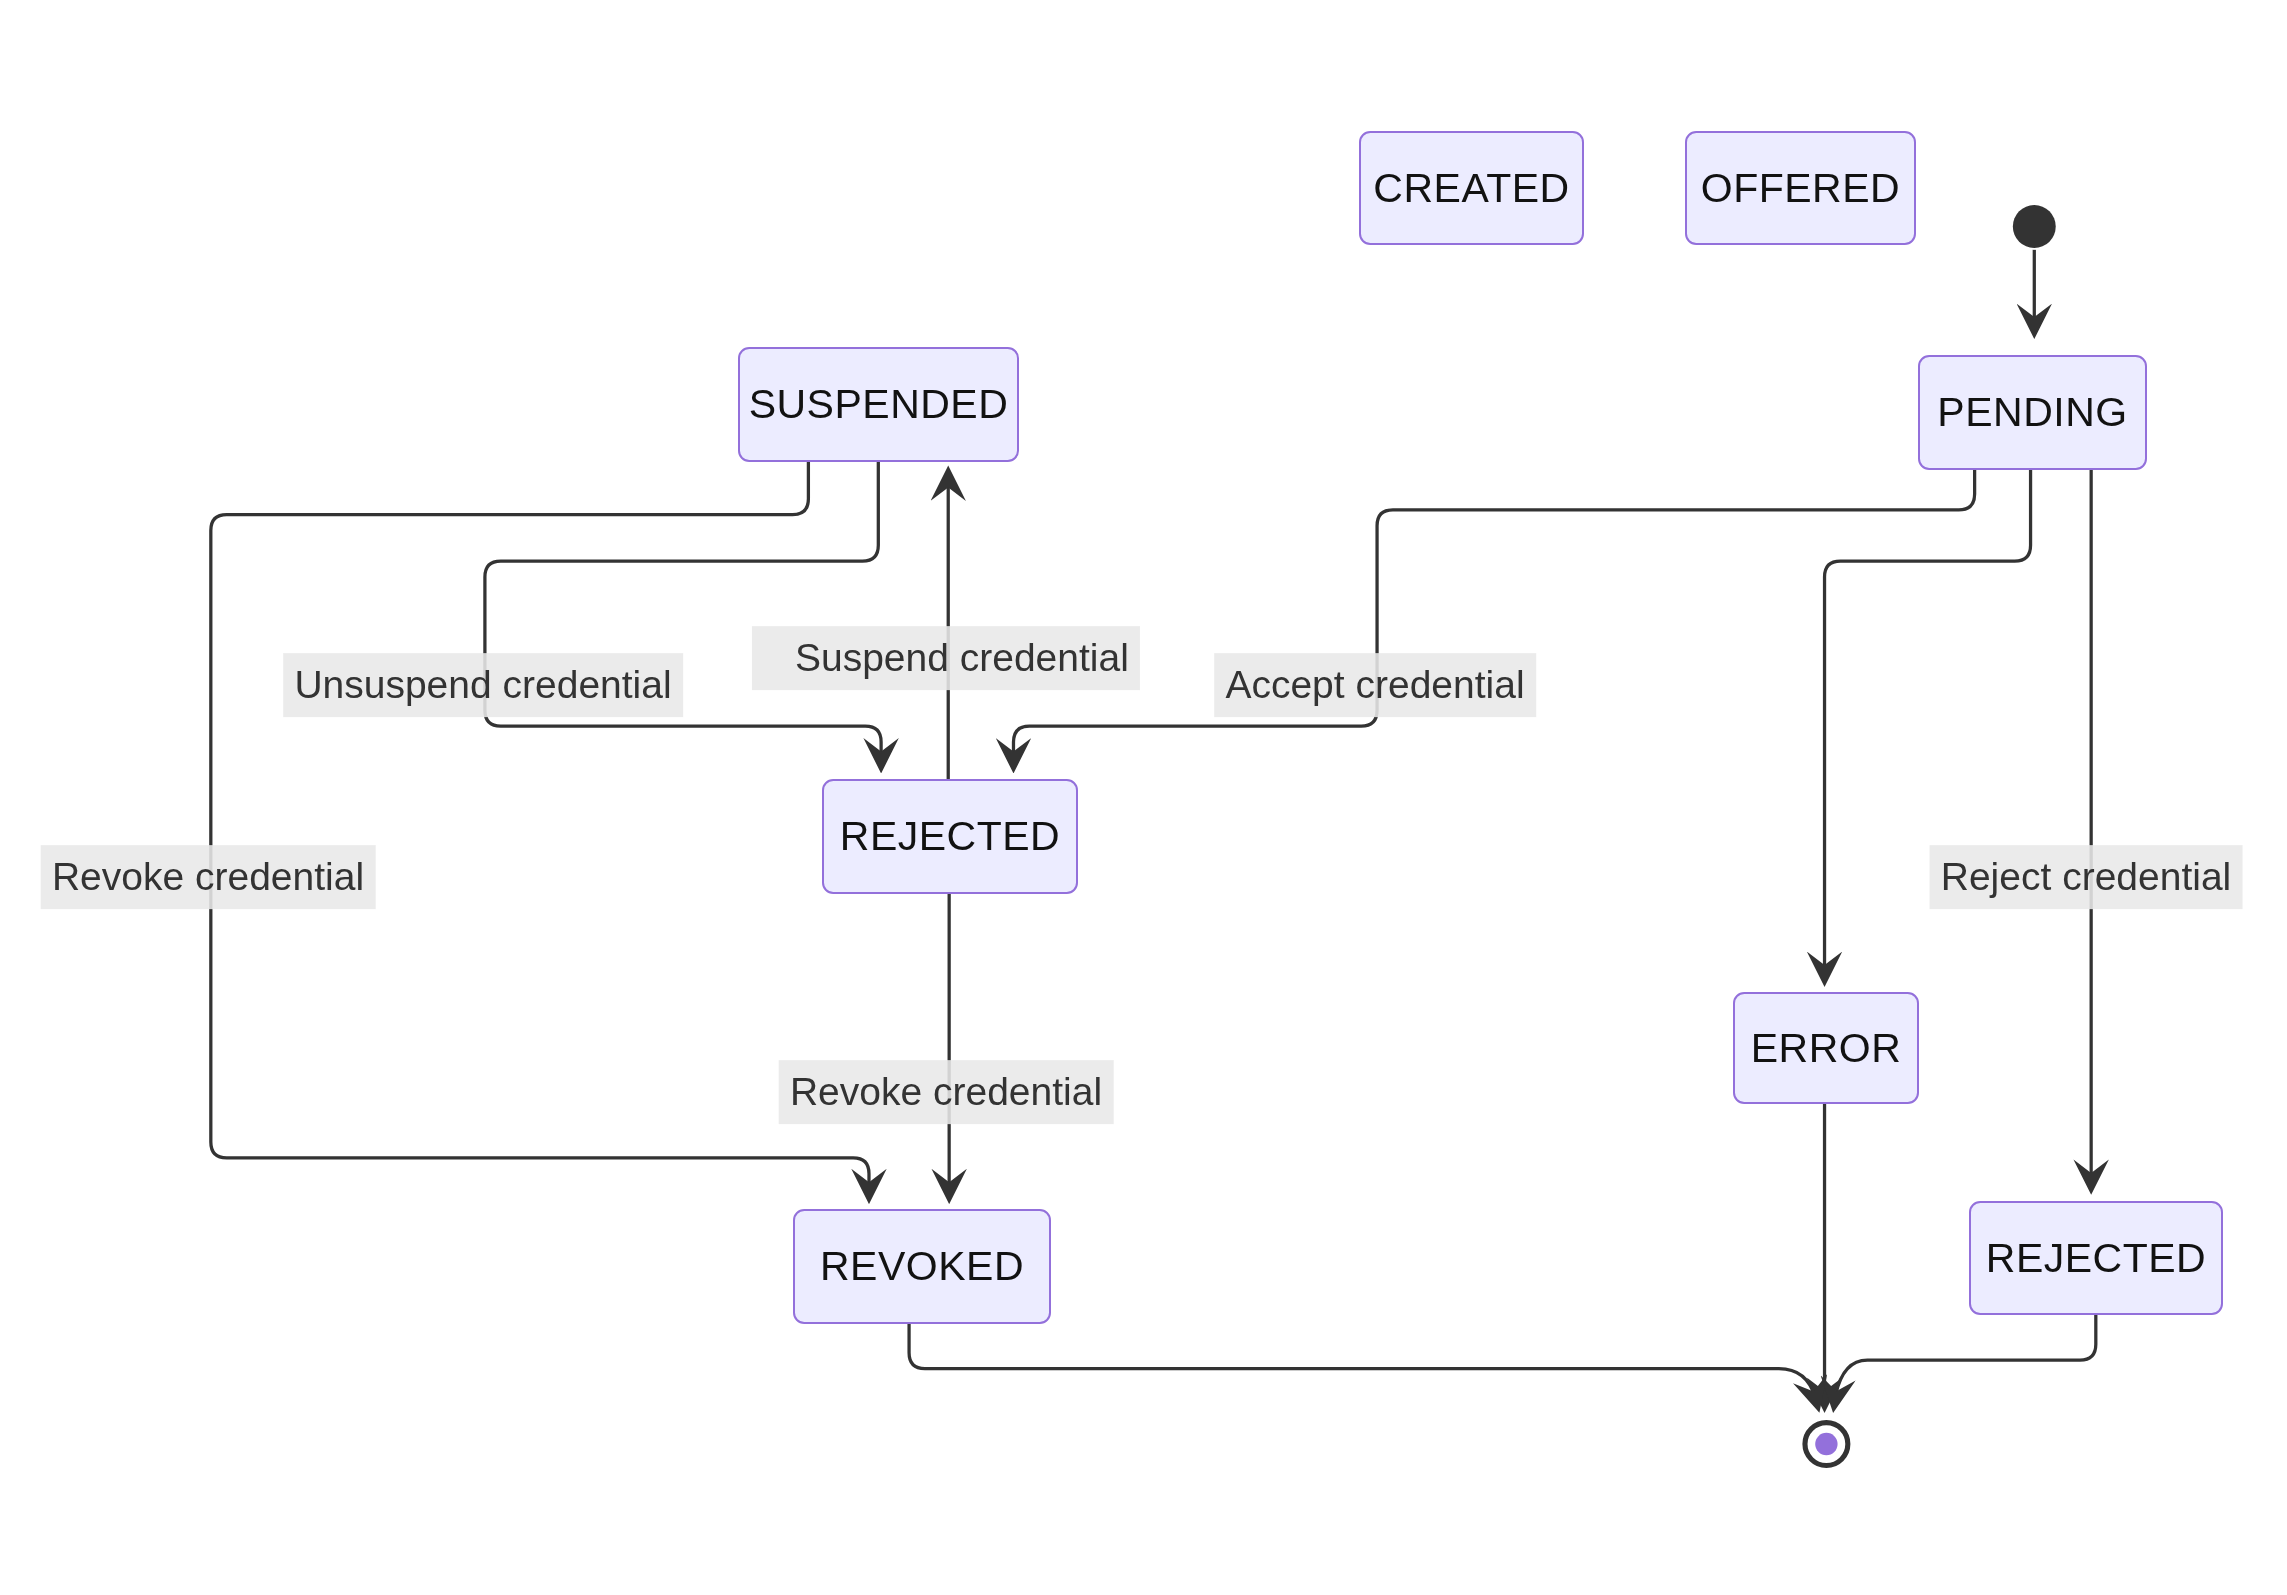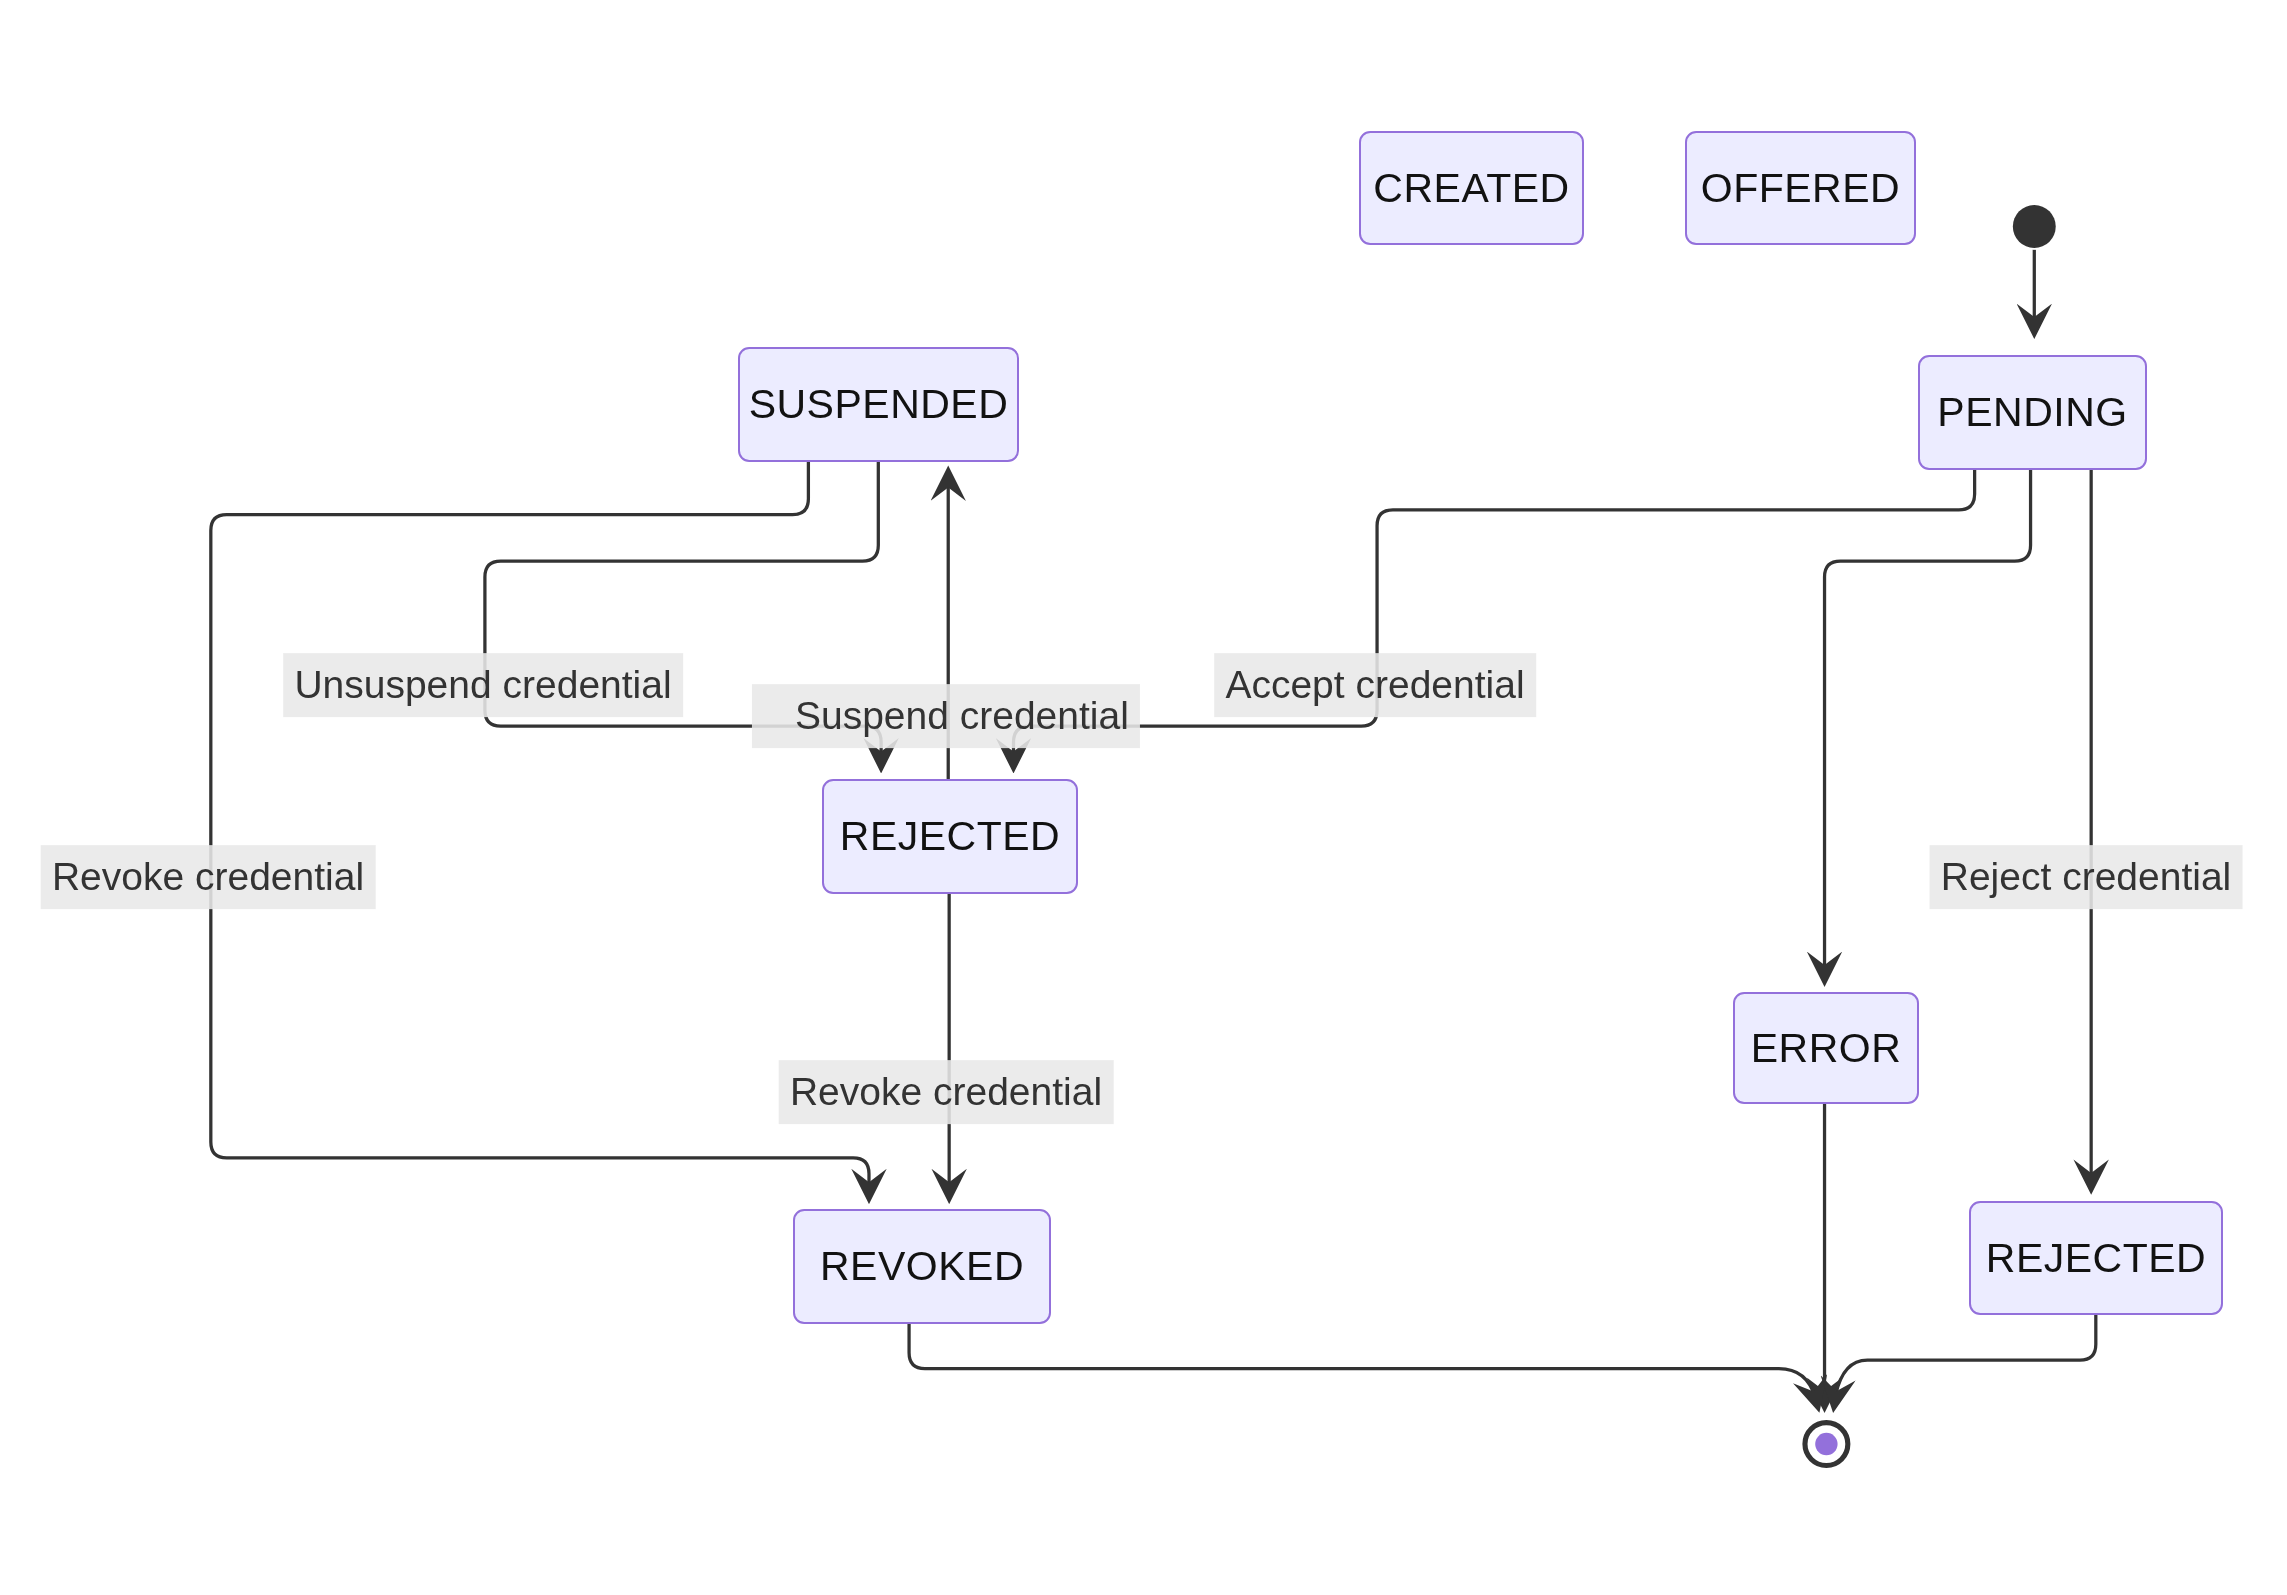--- a/index.html
+++ b/index.html
@@ -76,21 +76,21 @@
   <div class="state" style="left:822px; top:779px; width:256px; height:115px;">REJECTED</div>
 
   <div class="state" style="left:1733px; top:992px; width:186px; height:112px;">ERROR</div>
 
   <div class="state" style="left:793px; top:1209px; width:258px; height:115px;">REVOKED</div>
 
   <div class="state" style="left:1969px; top:1201px; width:254px; height:114px;">REJECTED</div>
 
   <div class="edge-label" style="left:483px; top:645px;">Unsuspend credential</div>
 
-  <div class="edge-label" style="left:946px; top:676px;padding-left:43px;">Suspend credential</div>
+  <div class="edge-label" style="left:946px; top:618px;padding-left:43px;">Suspend credential</div>
 
   <div class="edge-label" style="left:1375px; top:645px;">Accept credential</div>
 
 
   <div class="edge-label" style="left:208px; top:837px;">Revoke credential</div>
 
   <div class="edge-label" style="left:2086px; top:837px;">Reject credential</div>
 
   <div class="edge-label" style="left:946px; top:1052px;">Revoke credential</div>
 

